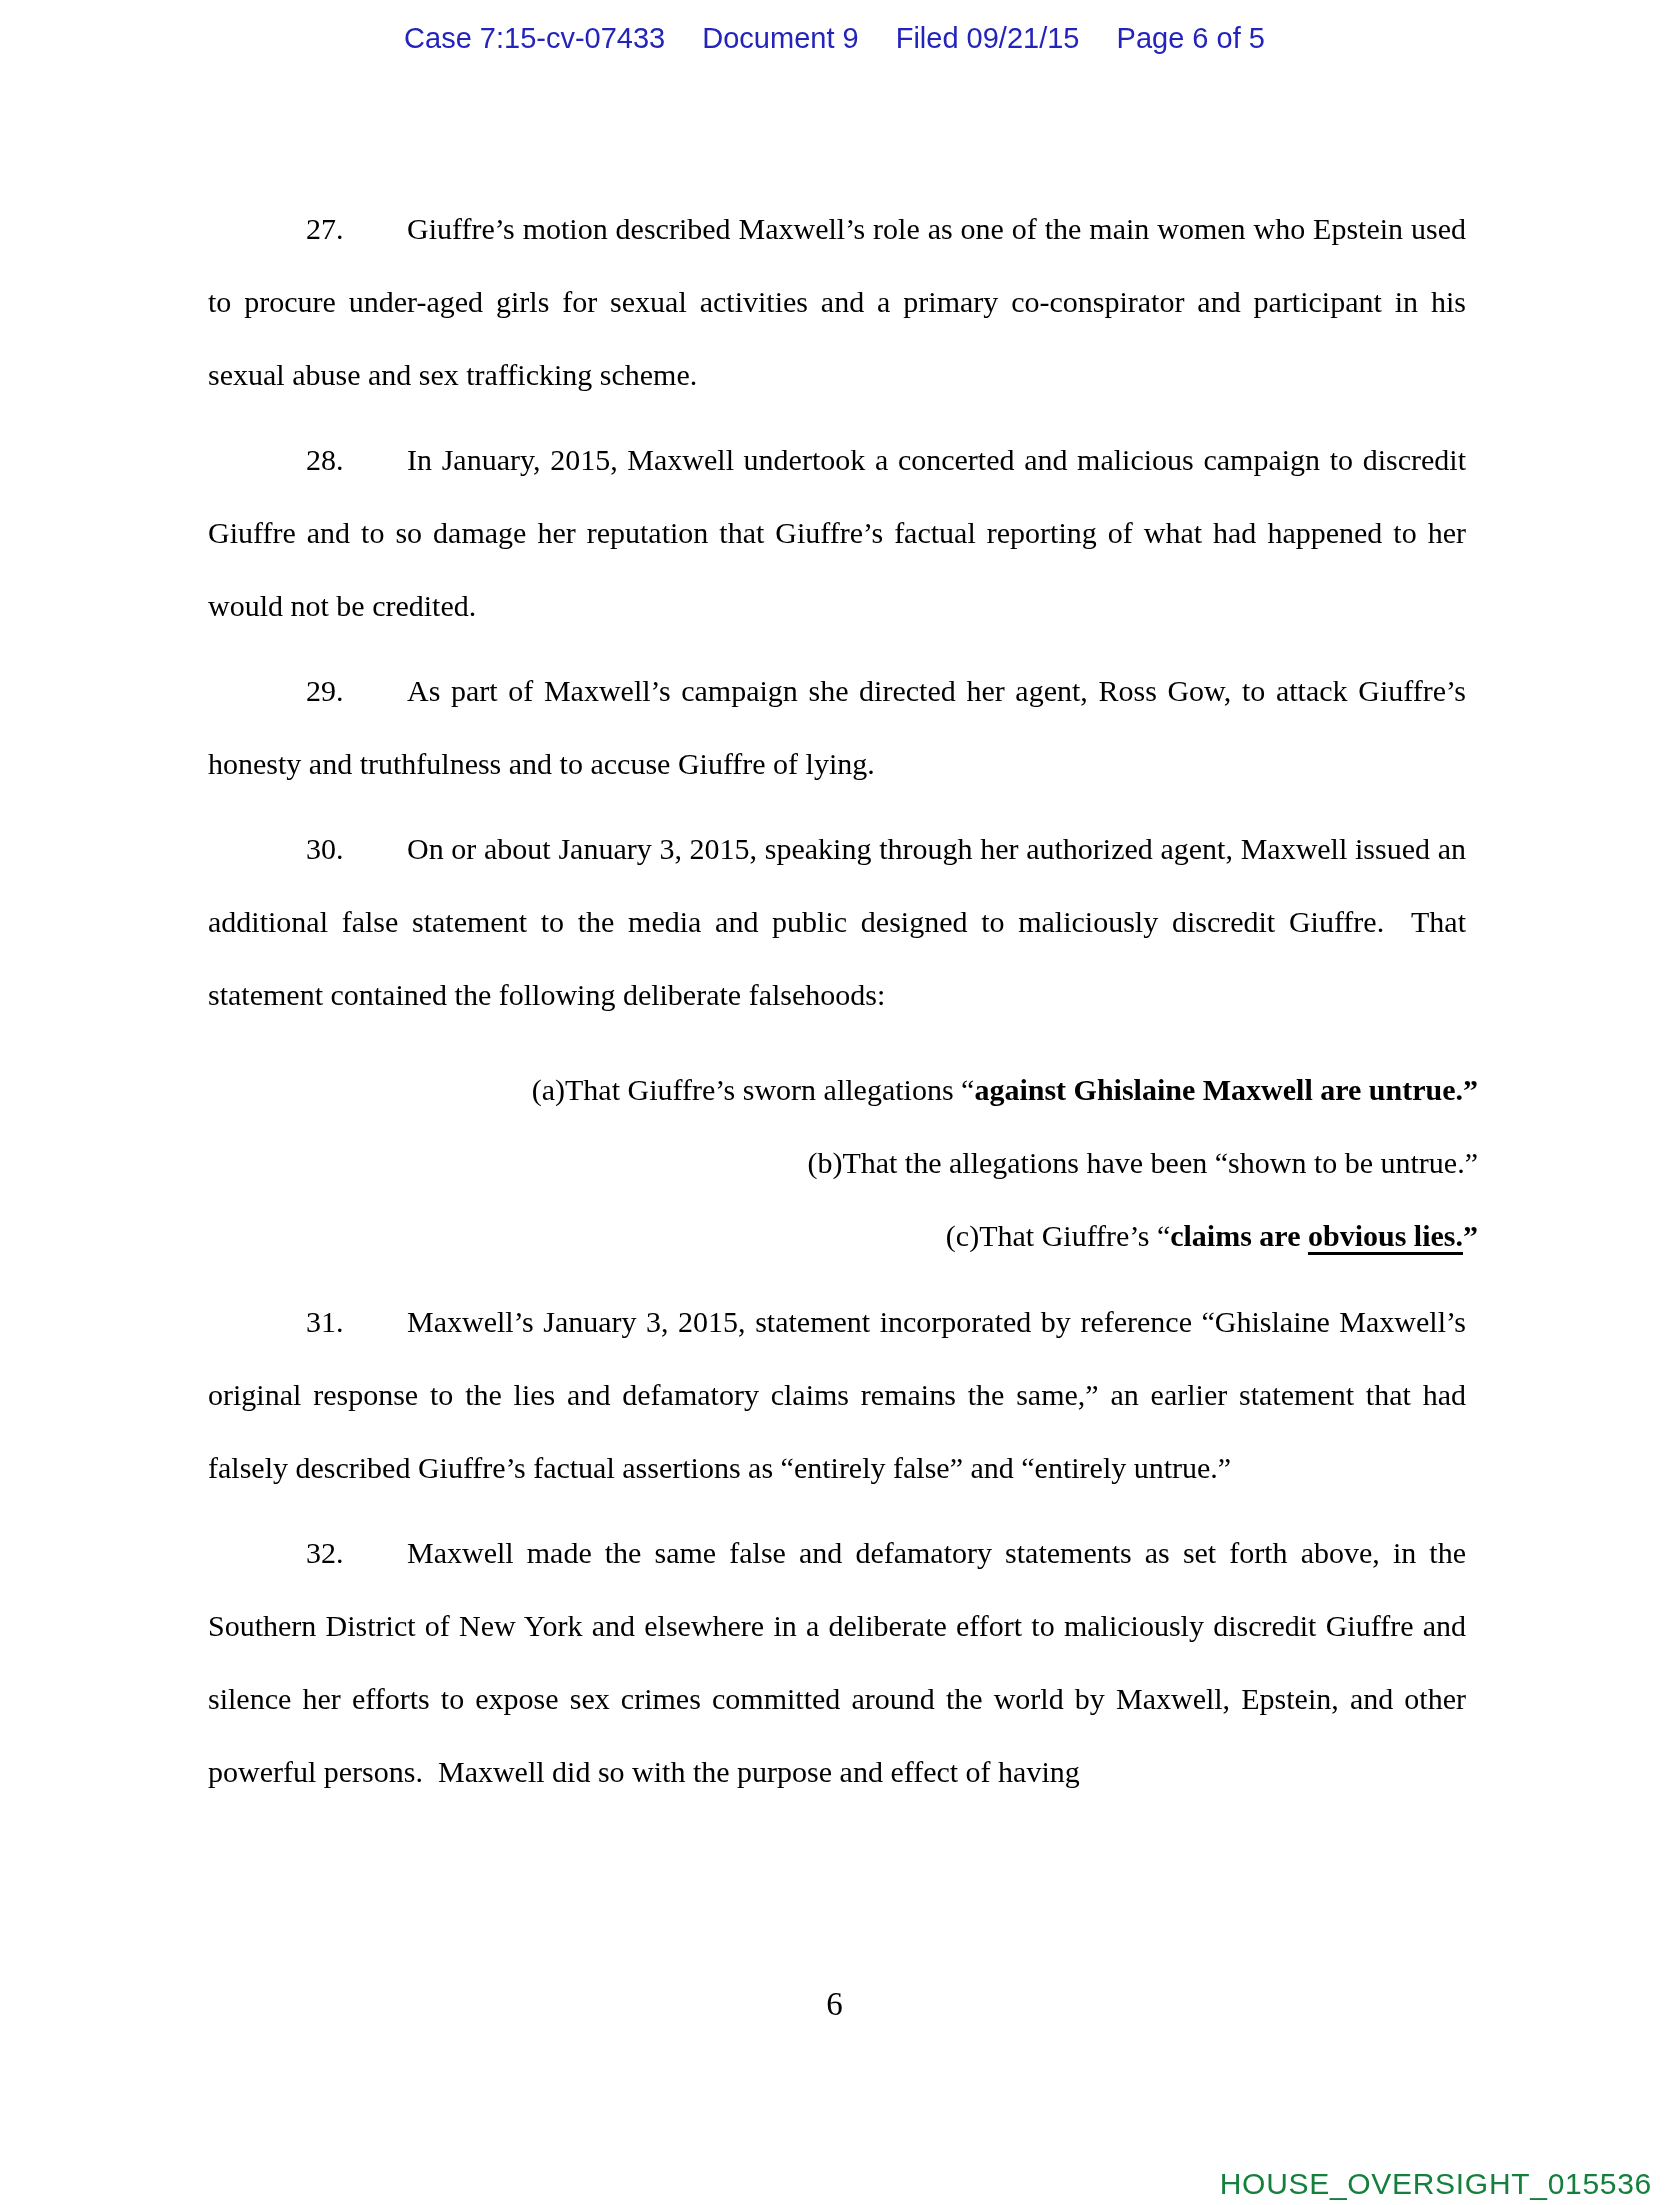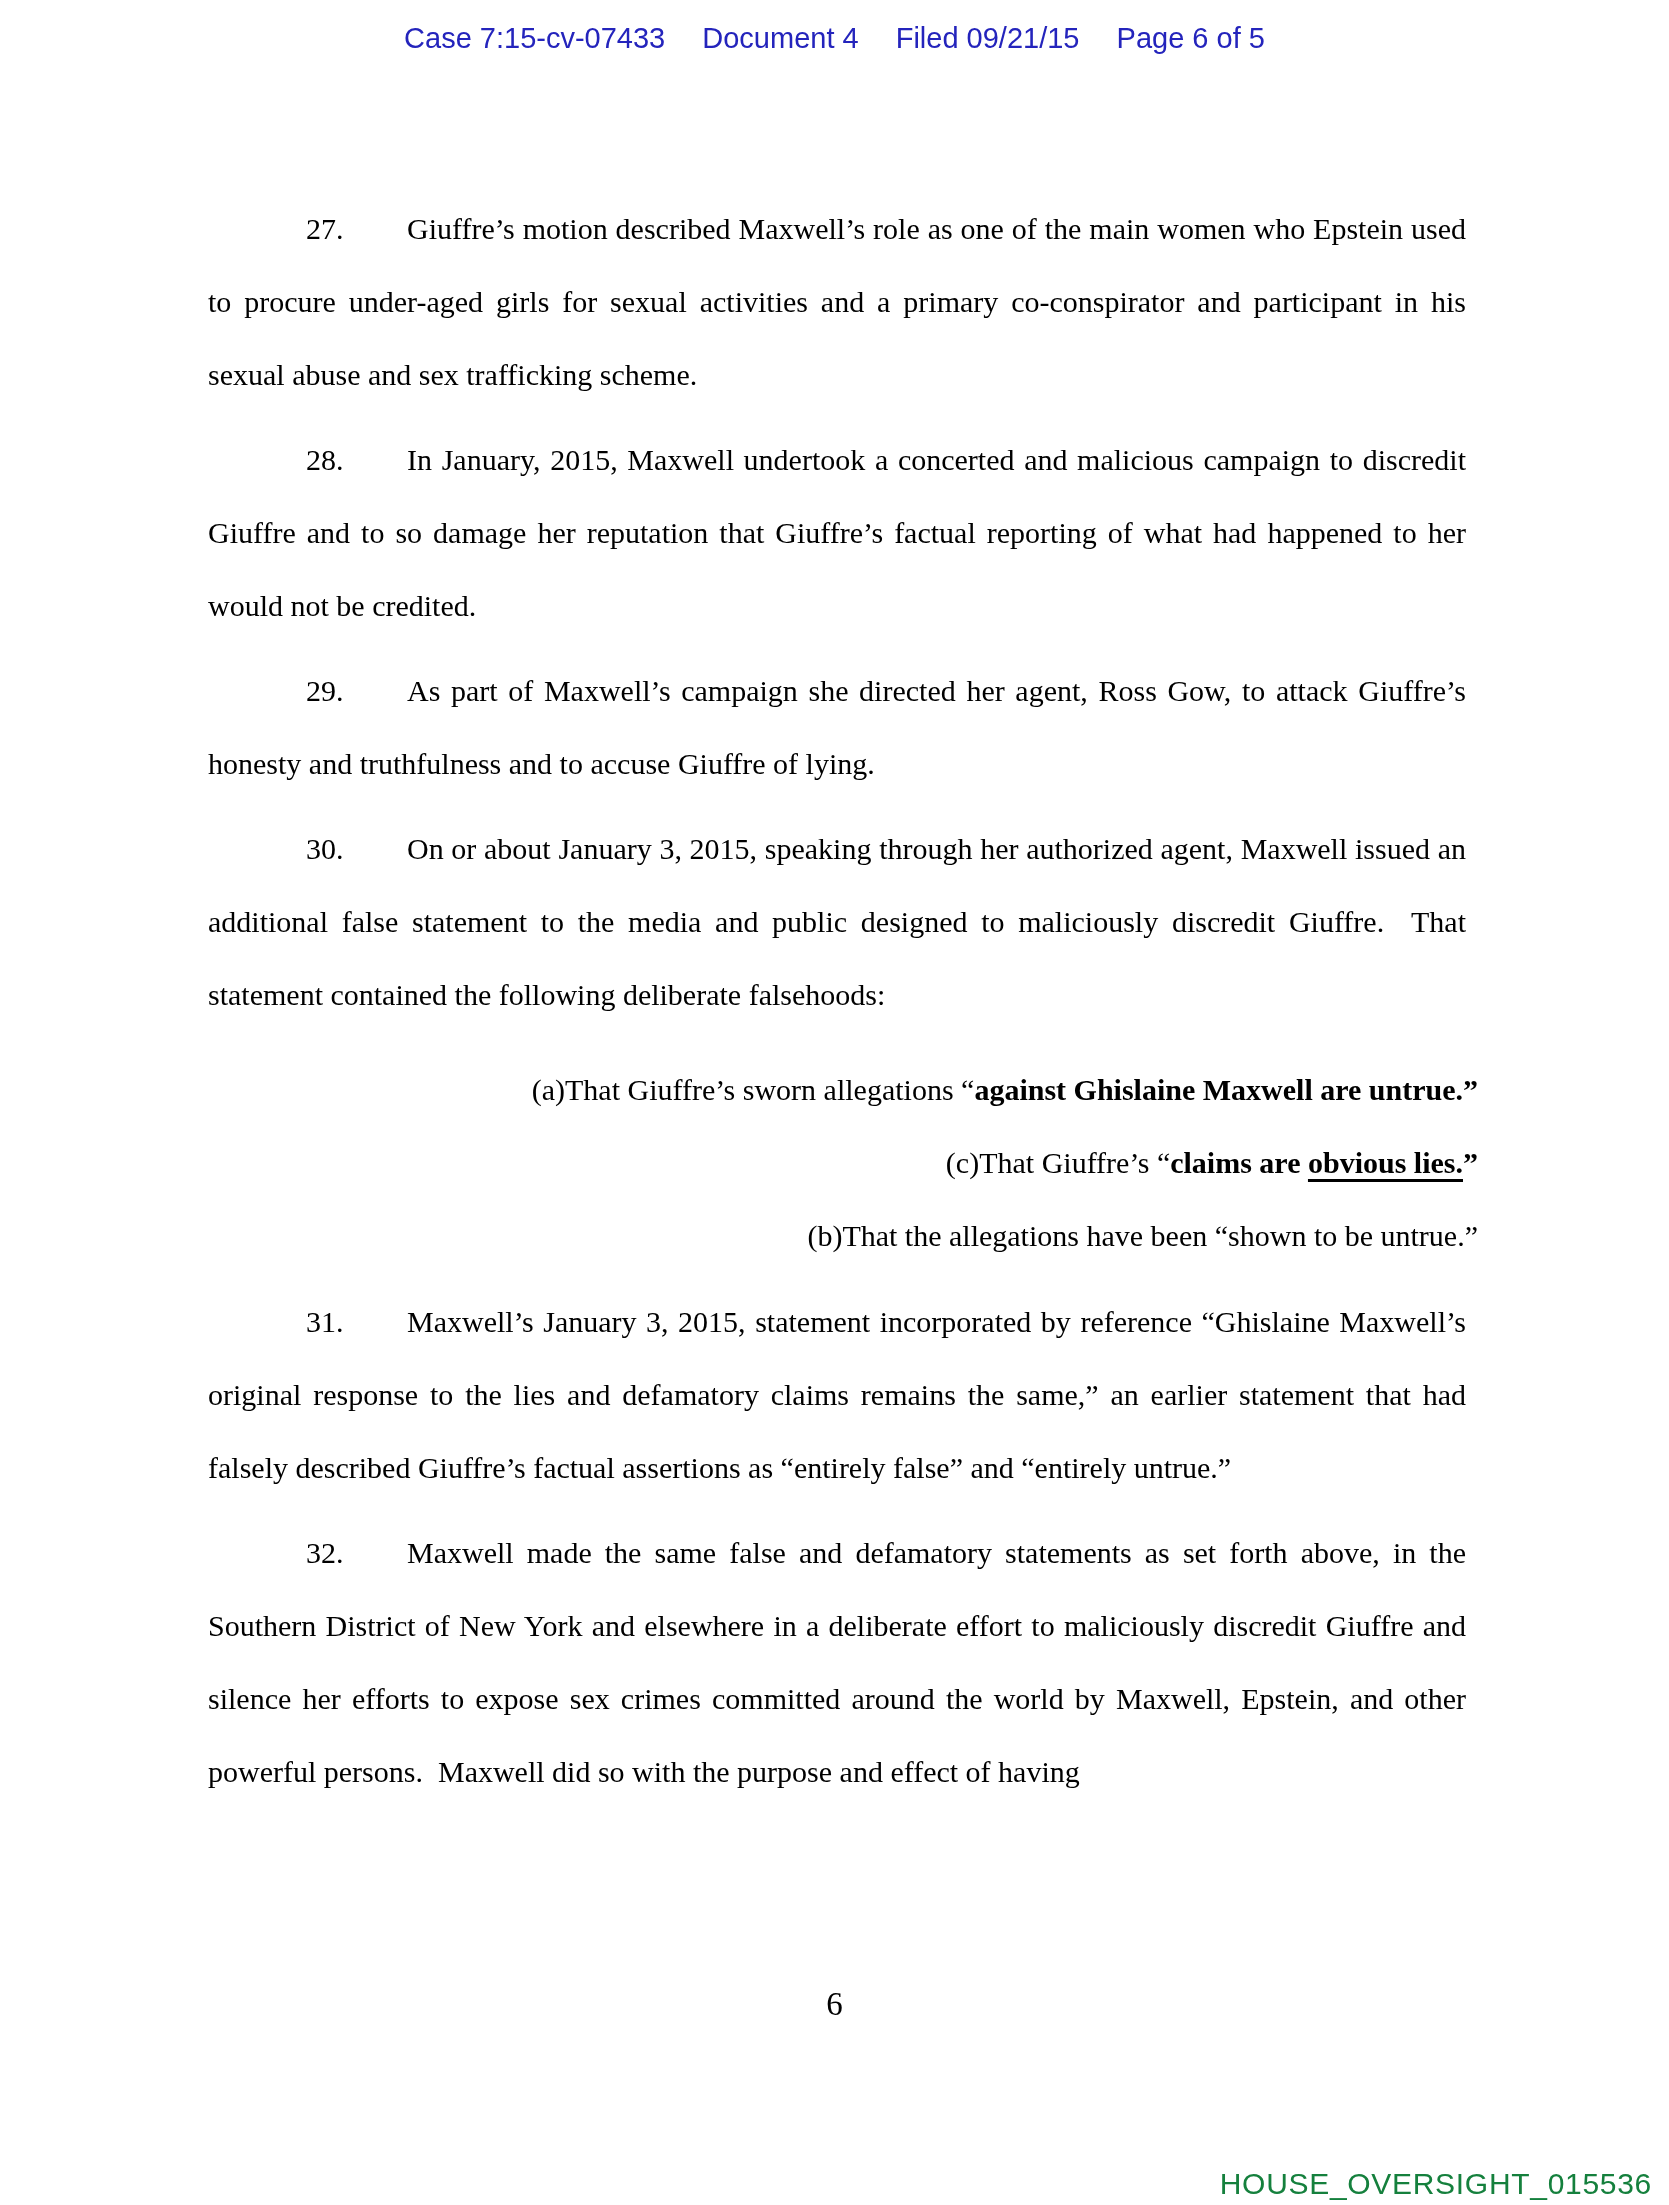--- a/index.html
+++ b/index.html
@@ -82,41 +82,41 @@
     white-space: nowrap;
   }
 </style>
 </head>
 <body>
 
 <div class="page">
 
   <div class="case-header">
     <span>Case 7:15-cv-07433</span>
-    <span>Document 4</span>
+    <span>Document 9</span>
     <span>Filed 09/21/15</span>
     <span>Page 6 of 5</span>
   </div>
 
   <div class="doc-body">
 
     <p class="para"><span class="pnum">27.</span><span>Giuffre’s motion described Maxwell’s role as one of the main women who Epstein used to procure under-aged girls for sexual activities and a primary co-conspirator and participant in his sexual abuse and sex trafficking scheme.</span></p>
 
     <p class="para"><span class="pnum">28.</span><span>In January, 2015, Maxwell undertook a concerted and malicious campaign to discredit Giuffre and to so damage her reputation that Giuffre’s factual reporting of what had happened to her would not be credited.</span></p>
 
     <p class="para"><span class="pnum">29.</span><span>As part of Maxwell’s campaign she directed her agent, Ross Gow, to attack Giuffre’s honesty and truthfulness and to accuse Giuffre of lying.</span></p>
 
     <p class="para"><span class="pnum">30.</span><span>On or about January 3, 2015, speaking through her authorized agent, Maxwell issued an additional false statement to the media and public designed to maliciously discredit Giuffre.&nbsp; That statement contained the following deliberate falsehoods:</span></p>
 
     <div class="subitems">
       <p class="subitem"><span class="pnum">(a)</span><span>That Giuffre’s sworn allegations “</span><span class="b">against Ghislaine Maxwell are untrue.”</span></p>
 
+      <p class="subitem"><span class="pnum">(b)</span><span>That the allegations have been “shown to be untrue.”</span></p>
+
       <p class="subitem"><span class="pnum">(c)</span><span>That Giuffre’s “</span><span class="b">claims are </span><span class="b u">obvious lies.</span><span class="b">”</span></p>
-
-      <p class="subitem"><span class="pnum">(b)</span><span>That the allegations have been “shown to be untrue.”</span></p>
     </div>
 
     <p class="para"><span class="pnum">31.</span><span>Maxwell’s January 3, 2015, statement incorporated by reference “Ghislaine Maxwell’s original response to the lies and defamatory claims remains the same,” an earlier statement that had falsely described Giuffre’s factual assertions as “entirely false” and “entirely untrue.”</span></p>
 
     <p class="para"><span class="pnum">32.</span><span>Maxwell made the same false and defamatory statements as set forth above, in the Southern District of New York and elsewhere in a deliberate effort to maliciously discredit Giuffre and silence her efforts to expose sex crimes committed around the world by Maxwell, Epstein, and other powerful persons.&nbsp; Maxwell did so with the purpose and effect of having</span></p>
 
   </div>
 
   <div class="page-number">6</div>
 

